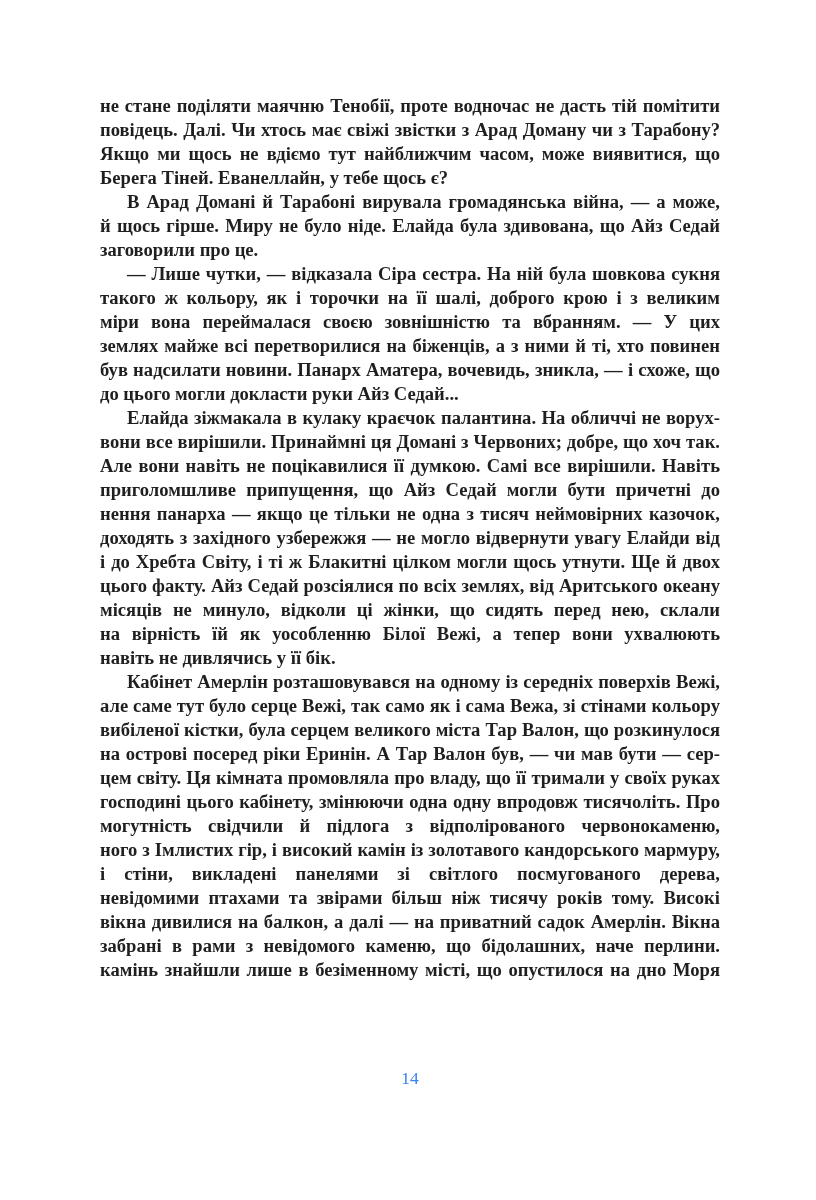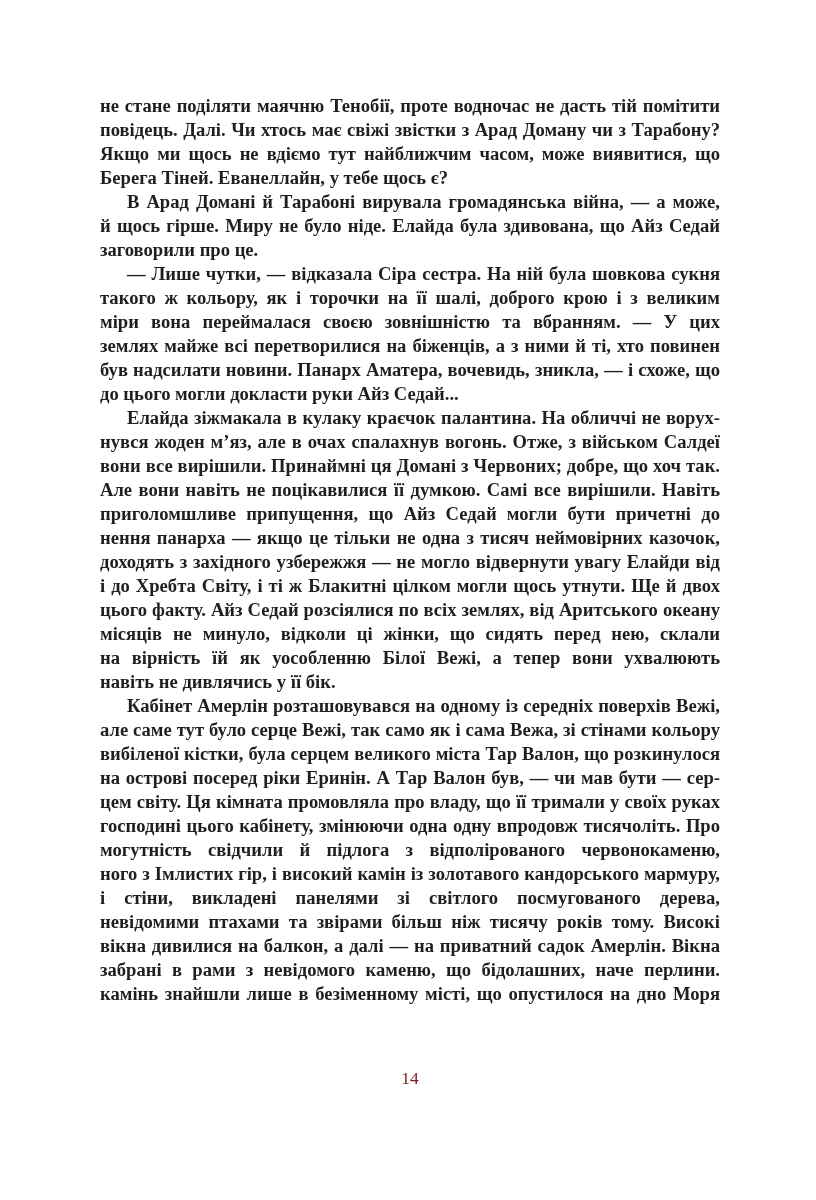--- a/index.html
+++ b/index.html
@@ -35,21 +35,21 @@
     text-align-last: left;
   }
   .line-indent { padding-left: 27px; }
   .page-number {
     position: absolute;
     top: 1068px;
     left: 100px;
     width: 620px;
     text-align: center;
     font-size: 17.5px;
-    color: #7f1d1d;
+    color: #3b82f6;
   }
 </style>
 </head>
 <body>
 
 <div class="book-page">
   <div class="text-column">
       <div class="paragraph">
         <div class="line">не стане поділяти маячню Тенобії, проте водночас не дасть тій помітити</div>
         <div class="line">повідець. Далі. Чи хтось має свіжі звістки з Арад Доману чи з Тарабону?</div>
@@ -64,21 +64,20 @@
       <div class="paragraph">
         <div class="line line-indent">— Лише чутки, — відказала Сіра сестра. На ній була шовкова сукня</div>
         <div class="line">такого ж кольору, як і торочки на її шалі, доброго крою і з великим викотом.</div>
         <div class="line">міри вона переймалася своєю зовнішністю та вбранням. — У цих бідолашних</div>
         <div class="line">землях майже всі перетворилися на біженців, а з ними й ті, хто повинен</div>
         <div class="line">був надсилати новини. Панарх Аматера, вочевидь, зникла, — і схоже, що</div>
         <div class="line line-end">до цього могли докласти руки Айз Седай...</div>
       </div>
       <div class="paragraph">
         <div class="line line-indent">Елайда зіжмакала в кулаку краєчок палантина. На обличчі не ворух-</div>
-        <div class="line">нувся жоден м’яз, але в очах спалахнув вогонь. Отже, з військом Салдеї</div>
         <div class="line">вони все вирішили. Принаймні ця Домані з Червоних; добре, що хоч так.</div>
         <div class="line">Але вони навіть не поцікавилися її думкою. Самі все вирішили. Навіть</div>
         <div class="line">приголомшливе припущення, що Айз Седай могли бути причетні до зник-</div>
         <div class="line">нення панарха — якщо це тільки не одна з тисяч неймовірних казочок, що</div>
         <div class="line">доходять з західного узбережжя — не могло відвернути увагу Елайди від</div>
         <div class="line">і до Хребта Світу, і ті ж Блакитні цілком могли щось утнути. Ще й двох</div>
         <div class="line">цього факту. Айз Седай розсіялися по всіх землях, від Аритського океану</div>
         <div class="line">місяців не минуло, відколи ці жінки, що сидять перед нею, склали присягу</div>
         <div class="line">на вірність їй як уособленню Білої Вежі, а тепер вони ухвалюють рішення,</div>
         <div class="line line-end">навіть не дивлячись у її бік.</div>

